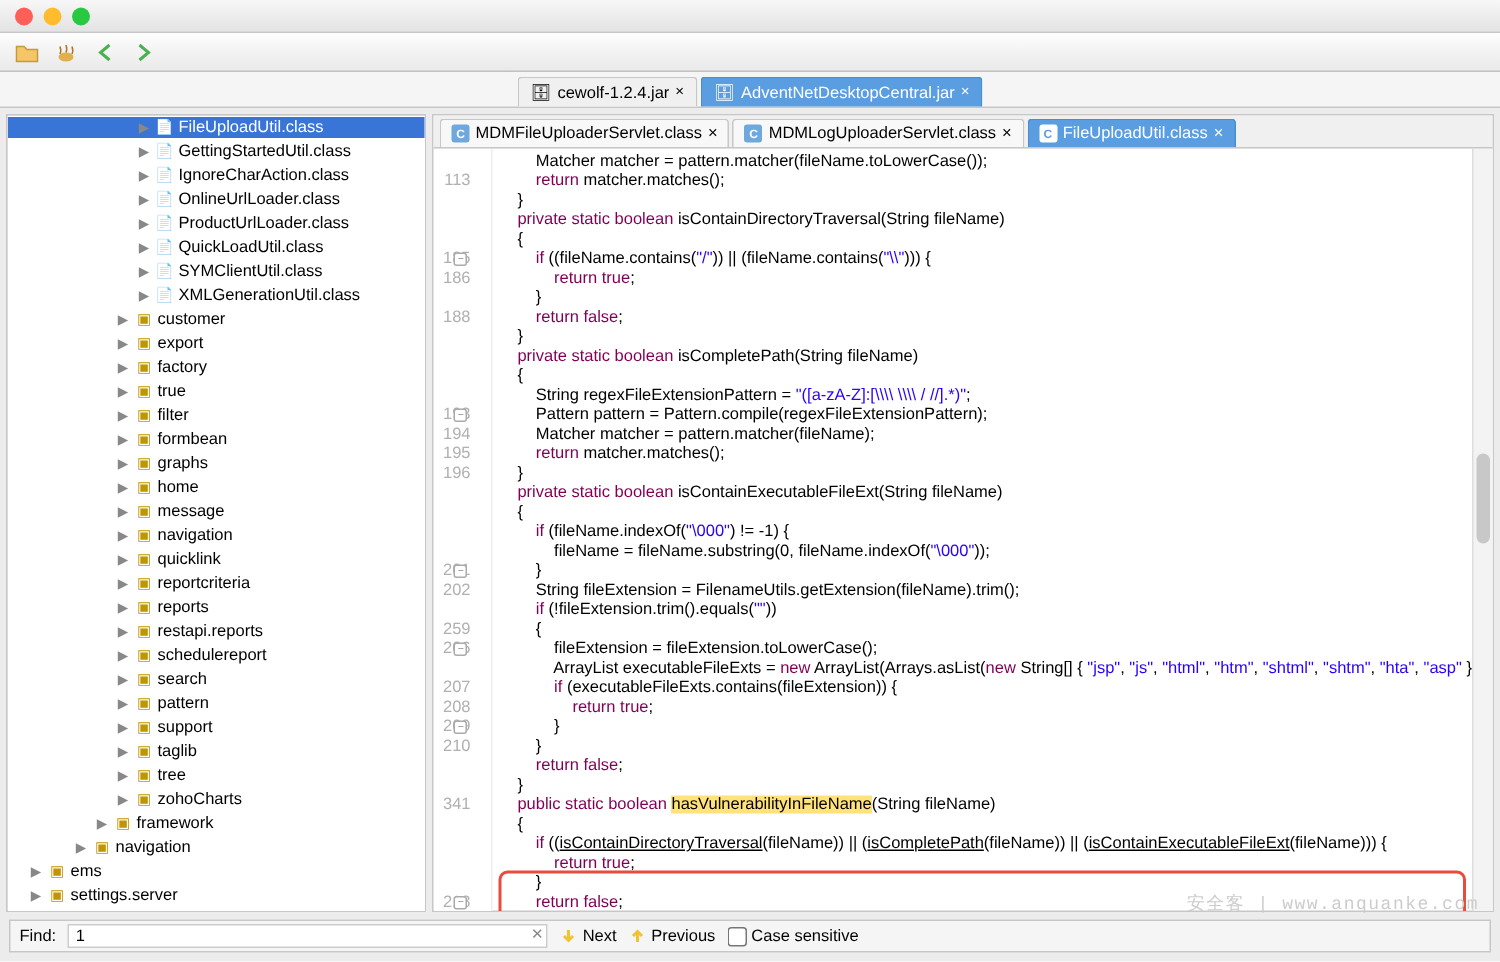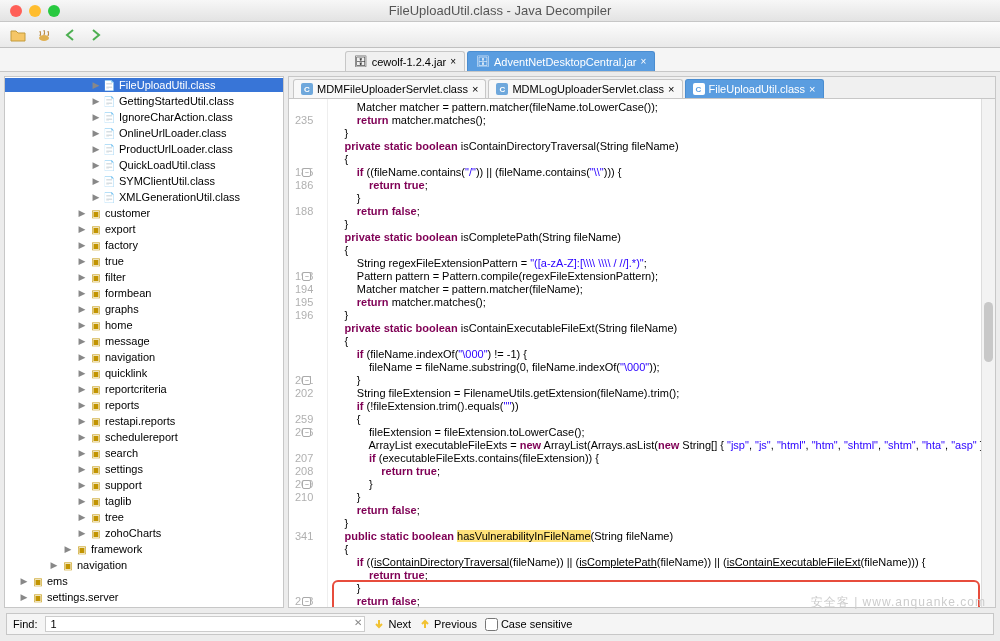--- a/index.html
+++ b/index.html
@@ -42,48 +42,47 @@
 .filetab { padding:3px 7px; background:#f8f8f8; border:1px solid #c7c7c7; border-bottom:none; border-radius:3px 3px 0 0; display:flex; align-items:center; gap:4px; font-size:11px; }
 .filetab.active { background:#5a9de0; color:#fff; border-color:#4a8dd0; }
 .filetab .ci { width:12px;height:12px;background:#6fa8dc;border-radius:2px;display:flex;align-items:center;justify-content:center;color:#fff;font-size:8px;font-weight:bold; }
 .filetab.active .ci { background:#fff;color:#5a9de0; }
 
 .code { flex:1; display:flex; overflow:auto; font-family:Monaco,Menlo,monospace; font-size:10px; line-height:13px; position:relative; }
 .gutter { background:#fff; color:#b0b0b0; text-align:right; padding:2px 14px 2px 6px; border-right:1px solid #eee; user-select:none; position:relative; }
 .gutter .ln { height:13px; position:relative; }
 .gutter .fold { position:absolute; right:2px; top:2px; width:9px; height:9px; border:1px solid #aaa; border-radius:2px; font-size:7px; line-height:7px; text-align:center; color:#888; background:#fff;}
 .codebody { padding:2px 4px; white-space:pre; flex:1; position:relative; }
-.kw { color:#7f0055; font-weight:bold; }
+.kw { color:#7f0055; font-weight:normal; }
 .str { color:#2a00ff; }
 .hl { background:#ffe27a; }
 .redbox { position:absolute; border:2px solid #e74c3c; border-radius:6px; pointer-events:none; }
 
 
 .findbar { position:absolute; bottom:6px; left:6px; right:6px; height:22px; background:#f5f5f5; border:1px solid #c7c7c7; display:flex; align-items:center; gap:8px; padding:0 6px; font-size:12px; }
 .findbar input.find { width:320px; height:16px; border:1px solid #ccc; padding:0 4px; font-size:11px; }
 .findbar .nav { display:flex; align-items:center; gap:3px; cursor:pointer; }
 .findwrap { position:relative; }
 .findwrap .xbtn { position:absolute; right:3px; top:1px; font-size:10px; color:#888; cursor:pointer; }
 
 
 .sb-v { position:absolute; right:0; top:0; bottom:0; width:14px; background:#f3f3f3; border-left:1px solid #ddd; }
 .sb-v .thumb { position:absolute; left:2px; right:2px; background:#c8c8c8; border-radius:5px; }
 
-.watermark { position:absolute; right:14px; bottom:30px; color:#ccc; font-size:12px; letter-spacing:1px; pointer-events:none; }
+.watermark { position:absolute; right:14px; bottom:30px; color:#ccc; font-size:12px; letter-spacing:1px; pointer-events:none;font-family:Liberation Mono, monospace; }
 </style>
 </head>
 <body>
 
 <div class="titlebar">
   <div class="traffic">
     <span class="tr"></span>
     <span class="ty"></span>
     <span class="tg"></span>
   </div>
-  <div class="title">FileUploadUtil.class - Java Decompiler</div>
 </div>
 
 <div class="toolbar">
   <div class="tbtn">
       <svg width="16" height="16">
         <path d="M1 4 h5 l2 2 h7 v8 h-14 z" fill="#f5c667" stroke="#c39b3d"></path>
       </svg>
     </div>
   <div class="tbtn">
       <svg width="16" height="16">
@@ -285,21 +284,21 @@
             <div class="row" style="padding-left:72px">
               <span class="tw">▶</span>
               <span class="ico pkg">▣</span>
               <span>search</span>
             </div>
           </li>
           <li>
             <div class="row" style="padding-left:72px">
               <span class="tw">▶</span>
               <span class="ico pkg">▣</span>
-              <span>settings</span>
+              <span>pattern</span>
             </div>
           </li>
           <li>
             <div class="row" style="padding-left:72px">
               <span class="tw">▶</span>
               <span class="ico pkg">▣</span>
               <span>support</span>
             </div>
           </li>
           <li>
@@ -374,21 +373,21 @@
         </div>
         <div class="filetab active">
           <span class="ci">C</span>
           <span>FileUploadUtil.class</span>
           <span class="x">×</span>
         </div>
       </div>
     <div class="code">
       <div class="gutter" id="gutter">
           <div class="ln"></div>
-          <div class="ln">235</div>
+          <div class="ln">113</div>
           <div class="ln"></div>
           <div class="ln"></div>
           <div class="ln"></div>
           <div class="ln">185<span class="fold">−</span></div>
           <div class="ln">186</div>
           <div class="ln"></div>
           <div class="ln">188</div>
           <div class="ln"></div>
           <div class="ln"></div>
           <div class="ln"></div>

